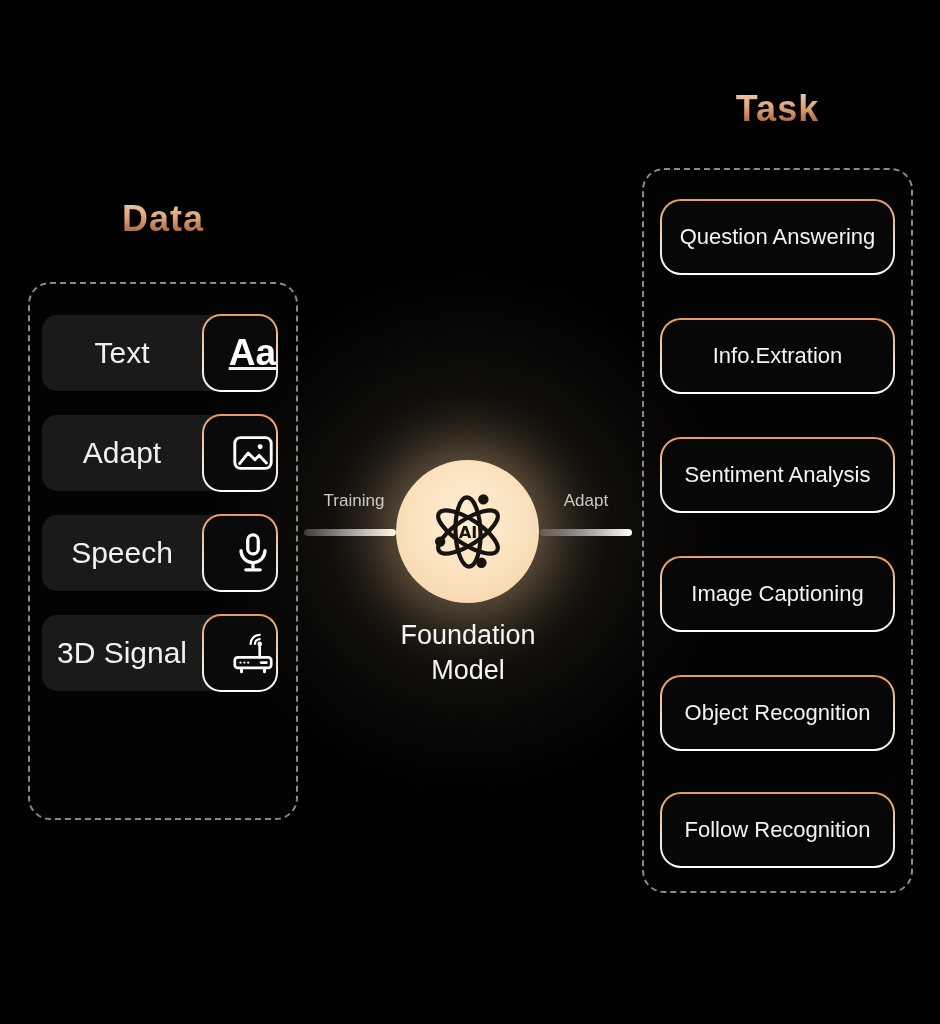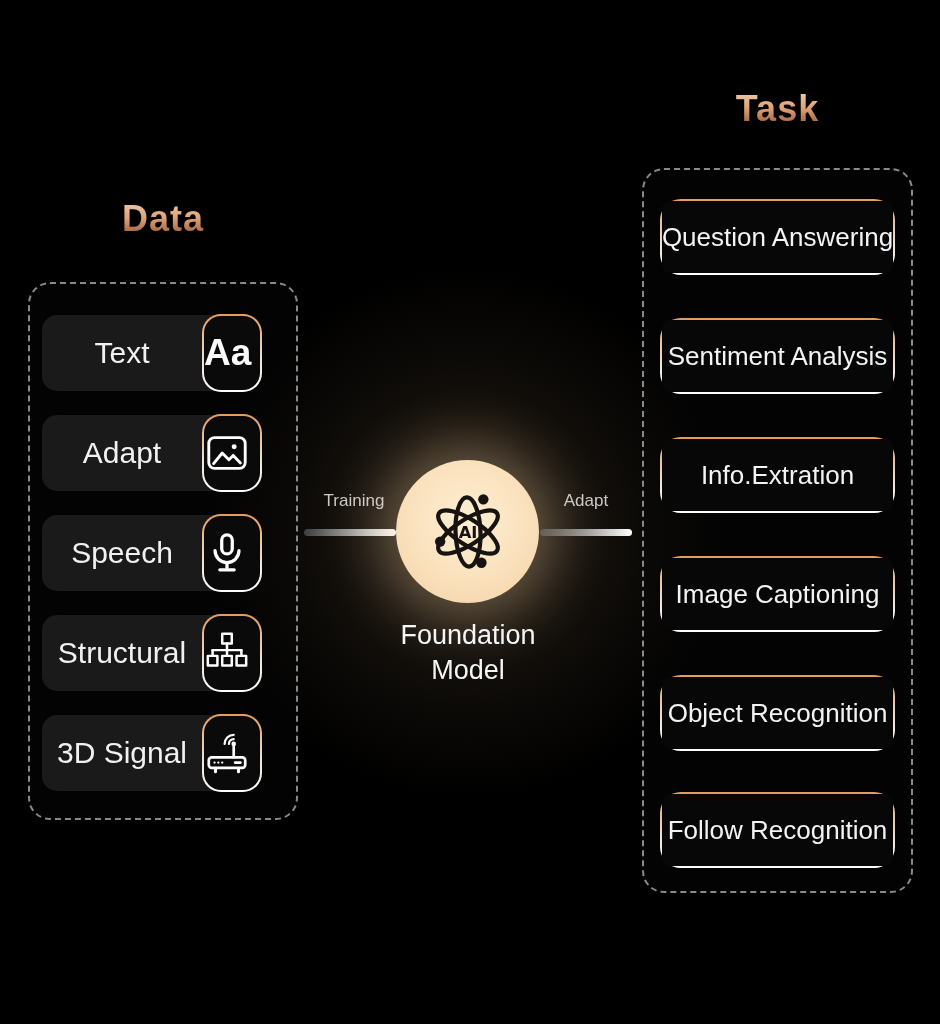--- a/index.html
+++ b/index.html
@@ -43,41 +43,41 @@
     background:#1a1a1a;border-radius:15px;
     display:flex;align-items:center;justify-content:center;
     padding-right:44px;box-sizing:border-box;
     font-size:30px;color:#f1f1f1;
   }
   .tile{
     position:absolute;left:172px;top:0;padding:2px;border-radius:19px;
     background:linear-gradient(180deg,#e69c58 0%,#efe3d6 60%,#ffffff 100%);
   }
   .tile-inner{
-    width:56px;height:74px;border-radius:17px;background:#0a0a0a;
-    display:flex;align-items:center;justify-content:flex-start;
+    width:72px;height:74px;border-radius:17px;background:#0a0a0a;
+    display:flex;align-items:center;justify-content:flex-end;text-decoration:underline;
   }
   .aa-glyph{font-size:37px;font-weight:bold;color:#fff;letter-spacing:0px;}
   .icon-svg{stroke:#fff;fill:none;stroke-width:3;stroke-linecap:round;stroke-linejoin:round;}
   
   .task-pill{
     position:absolute;left:16px;width:235px;padding:2px;border-radius:21px;
     background:linear-gradient(180deg,#e69c58 0%,#efe3d6 60%,#ffffff 100%);
     box-sizing:border-box;
   }
   .task-pill:nth-of-type(1){top:29px;}
   .task-pill:nth-of-type(2){top:148px;}
   .task-pill:nth-of-type(3){top:267px;}
   .task-pill:nth-of-type(4){top:386px;}
   .task-pill:nth-of-type(5){top:505px;}
   .task-pill:nth-of-type(6){top:622px;}
   .task-pill-inner{
-    height:72px;border-radius:8px;background:#070707;
+    height:72px;border-radius:19px;background:#070707;
     display:flex;align-items:center;justify-content:center;
-    font-size:26px;color:#f3f3f3;white-space:nowrap;
+    font-size:22px;color:#f3f3f3;white-space:nowrap;
   }
   
   .fm-circle{
     position:absolute;left:396px;top:460px;width:143px;height:143px;border-radius:50%;
     background:radial-gradient(circle at 50% 42%,#fdeed4 0%,#fae1bc 55%,#f1d0a4 100%);
     box-shadow:0 0 55px 18px rgba(247,210,160,0.35);
     display:flex;align-items:center;justify-content:center;
   }
   .fm-label{
     position:absolute;left:383px;top:618px;width:170px;
@@ -142,40 +142,20 @@
           <svg class="icon-svg" width="46" height="46" viewBox="0 0 48 48" style="stroke-width:3.4">
             <rect x="18.5" y="5" width="11" height="20" rx="5.5"></rect>
             <path d="M11.5 21.5 A 12.5 12.5 0 0 0 36.5 21.5"></path>
             <line x1="24" y1="34.5" x2="24" y2="39"></line>
             <line x1="16.5" y1="41.5" x2="31.5" y2="41.5"></line>
           </svg>
         </div>
       </div>
     </div>
 
-    <div class="data-row">
-      <div class="data-pill">
-        <span>Structural</span>
-      </div>
-      <div class="tile">
-        <div class="tile-inner">
-          <svg class="icon-svg" width="46" height="46" viewBox="0 0 48 48" style="stroke-width:2.6">
-            <rect x="19" y="4" width="10" height="10"></rect>
-            <line x1="24" y1="14" x2="24" y2="21"></line>
-            <line x1="9" y1="21" x2="39" y2="21"></line>
-            <line x1="9" y1="21" x2="9" y2="27"></line>
-            <line x1="24" y1="21" x2="24" y2="27"></line>
-            <line x1="39" y1="21" x2="39" y2="27"></line>
-            <rect x="4" y="27" width="10" height="10"></rect>
-            <rect x="19" y="27" width="10" height="10"></rect>
-            <rect x="34" y="27" width="10" height="10"></rect>
-          </svg>
-        </div>
-      </div>
-    </div>
 
     <div class="data-row">
       <div class="data-pill">
         <span>3D Signal</span>
       </div>
       <div class="tile">
         <div class="tile-inner">
           <svg class="icon-svg" width="46" height="46" viewBox="0 0 48 48" style="stroke-width:2.8">
             <rect x="5" y="28.5" width="38" height="11" rx="3"></rect>
             <line x1="31" y1="28.5" x2="31" y2="17.5"></line>
@@ -212,24 +192,24 @@
       <text x="50" y="56" text-anchor="middle" font-size="17" font-weight="bold" font-family="DejaVu Sans, sans-serif" fill="#171310">AI</text>
     </svg>
   </div>
   <div class="fm-label">Foundation Model</div>
 
   <div class="panel" id="task-panel">
     <div class="task-pill">
       <div class="task-pill-inner">Question Answering</div>
     </div>
     <div class="task-pill">
+      <div class="task-pill-inner">Info.Extration</div>
+    </div>
+    <div class="task-pill">
       <div class="task-pill-inner">Sentiment Analysis</div>
-    </div>
-    <div class="task-pill">
-      <div class="task-pill-inner">Info.Extration</div>
     </div>
     <div class="task-pill">
       <div class="task-pill-inner">Image Captioning</div>
     </div>
     <div class="task-pill">
       <div class="task-pill-inner">Object Recognition</div>
     </div>
     <div class="task-pill">
       <div class="task-pill-inner">Follow Recognition</div>
     </div>

